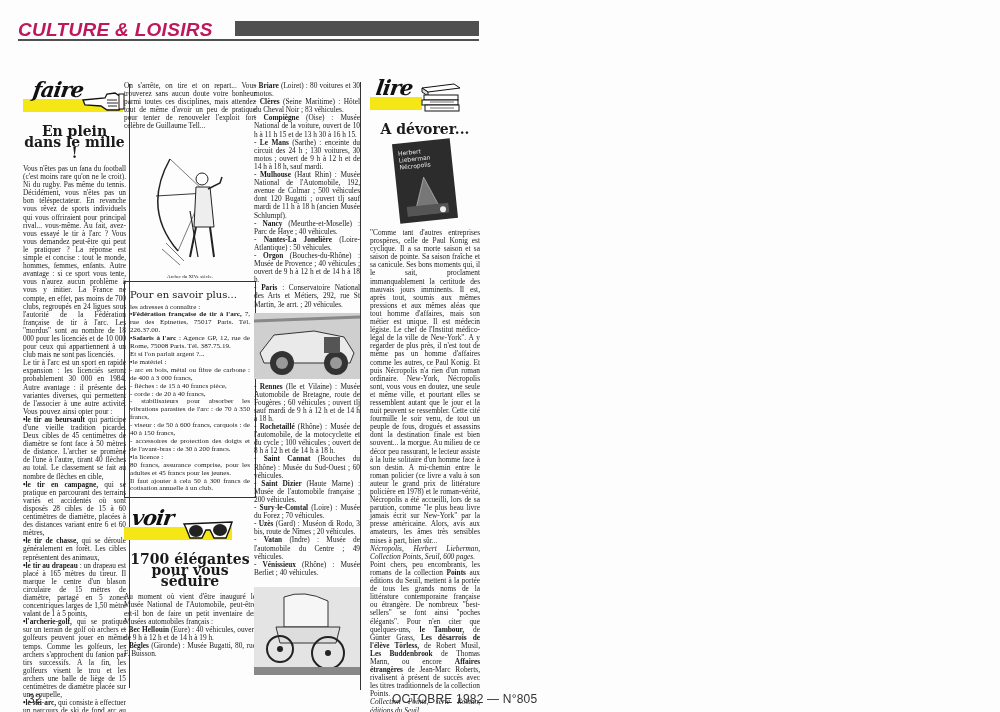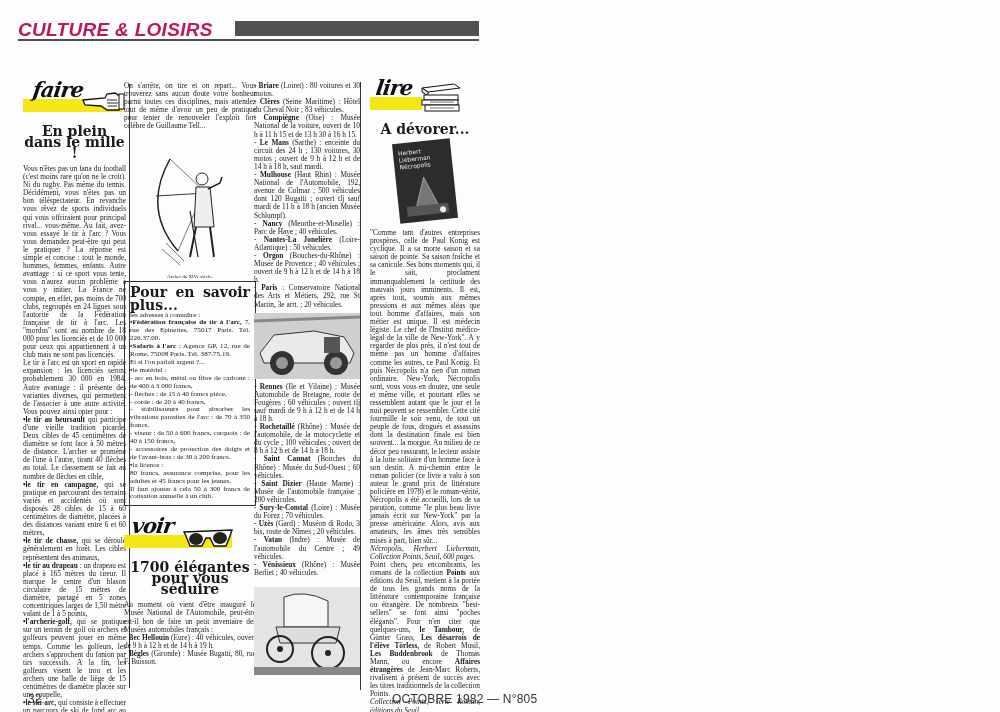--- a/index.html
+++ b/index.html
@@ -16,21 +16,21 @@
   .col3{left:254px;top:82px;width:106px;border-right:1.5px solid #333;height:608px;}
   .col4{left:370px;top:82px;width:110px;}
   .tag{position:relative;height:34px;}
   .tag-band{position:absolute;left:0;top:15px;height:13px;background:#f5e716;}
   .tag-word{position:absolute;top:2px;font-family:"DejaVu Serif",serif;font-style:italic;font-weight:bold;font-size:21px;color:#111;transform:skewX(-8deg);letter-spacing:-1px;}
   .headline{font-family:"DejaVu Serif",serif;font-weight:bold;font-size:14px;line-height:11px;text-align:center;margin:8px 0 6px;}
   .b{font-weight:bold;}
   .i{font-style:italic;}
   .bullet::before{content:"\2022 ";font-weight:bold;}
   .box{border:1.5px solid #333;padding:4px 5px;margin-top:4px;font-size:7.1px;line-height:7.9px;}
-  .box-title{font-family:"DejaVu Serif",serif;font-weight:bold;font-size:14px;line-height:13px;}
+  .box-title{font-family:"DejaVu Serif",serif;font-weight:normal;font-size:10px;line-height:18px;}
   .illus{position:relative;margin:8px auto 0;}
   .caption{text-align:center;font-size:5px;margin-top:2px;}
   .photo{background:#d8d8d8;position:relative;overflow:hidden;margin:4px 0;}
   .footer-left{position:absolute;left:28px;top:692px;font-family:"Liberation Sans","DejaVu Sans",sans-serif;font-size:12px;color:#333;}
   .footer-right{position:absolute;left:392px;top:692px;font-family:"Liberation Sans","DejaVu Sans",sans-serif;font-size:12px;color:#333;letter-spacing:0.2px;}
   .cover{width:58px;height:80px;margin:6px auto 8px;background:#2c2c2c;transform:rotate(-6deg);position:relative;}
   .cover-title{position:absolute;left:5px;top:6px;right:4px;color:#e8e8e8;font-size:6px;line-height:7px;font-family:"DejaVu Sans",sans-serif;}
 </style>
 </head>
 <body>

